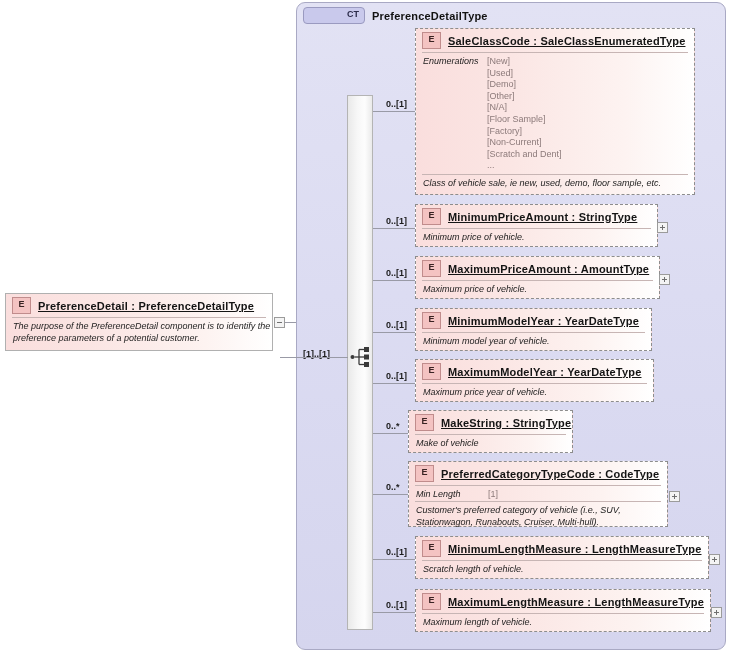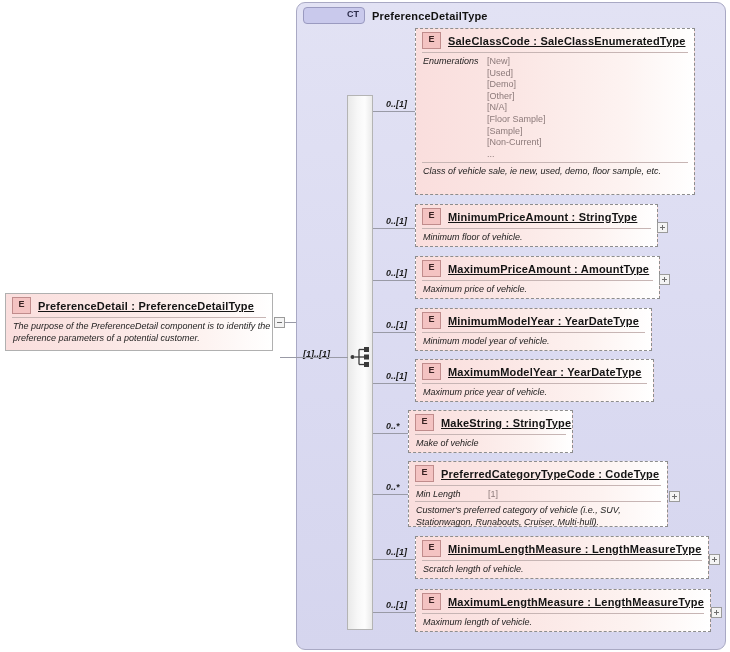--- a/index.html
+++ b/index.html
@@ -168,21 +168,20 @@
     left: 350px;
     top: 345px;
     width: 24px;
     height: 24px;
   }
 
   
   .card {
     position: absolute;
     font-size: 9px;
-    font-style: italic;
     font-weight: bold;
     color: #1b1b1b;
     white-space: nowrap;
   }
 
   
   .expander {
     position: absolute;
     width: 11px;
     height: 11px;
@@ -261,39 +260,40 @@
     <div class="elem-sep"></div>
     <div class="facet-row">
       <div class="facet-label">Enumerations</div>
       <div class="facet-values">
         <div>[New]</div>
         <div>[Used]</div>
         <div>[Demo]</div>
         <div>[Other]</div>
         <div>[N/A]</div>
         <div>[Floor Sample]</div>
-        <div>[Sample]</div>
+        <div>[Factory]</div>
         <div>[Non-Current]</div>
+        <div>[Scratch and Dent]</div>
         <div>...</div>
       </div>
     </div>
     <div class="elem-sep"></div>
     <div class="elem-doc">Class of vehicle sale, ie new, used, demo, floor sample, etc.</div>
   </div>
 
   <div class="hline" style="left:373px; top:228px; width:42px;"></div>
   <div class="card" style="left:386px; top:216px;">0..[1]</div>
 
   <div class="elem-box dashed abs" style="left:415px; top:204px; width:243px; height:43px;">
     <div class="elem-header">
       <div class="badge-e">E</div>
       <div class="elem-title">MinimumPriceAmount : StringType</div>
     </div>
     <div class="elem-sep"></div>
-    <div class="elem-doc">Minimum floor of vehicle.</div>
+    <div class="elem-doc">Minimum price of vehicle.</div>
   </div>
   <div class="expander plus" style="left:657px; top:222px;"></div>
 
   <div class="hline" style="left:373px; top:280px; width:42px;"></div>
   <div class="card" style="left:386px; top:268px;">0..[1]</div>
 
   <div class="elem-box dashed abs" style="left:415px; top:256px; width:245px; height:43px;">
     <div class="elem-header">
       <div class="badge-e">E</div>
       <div class="elem-title">MaximumPriceAmount : AmountType</div>

